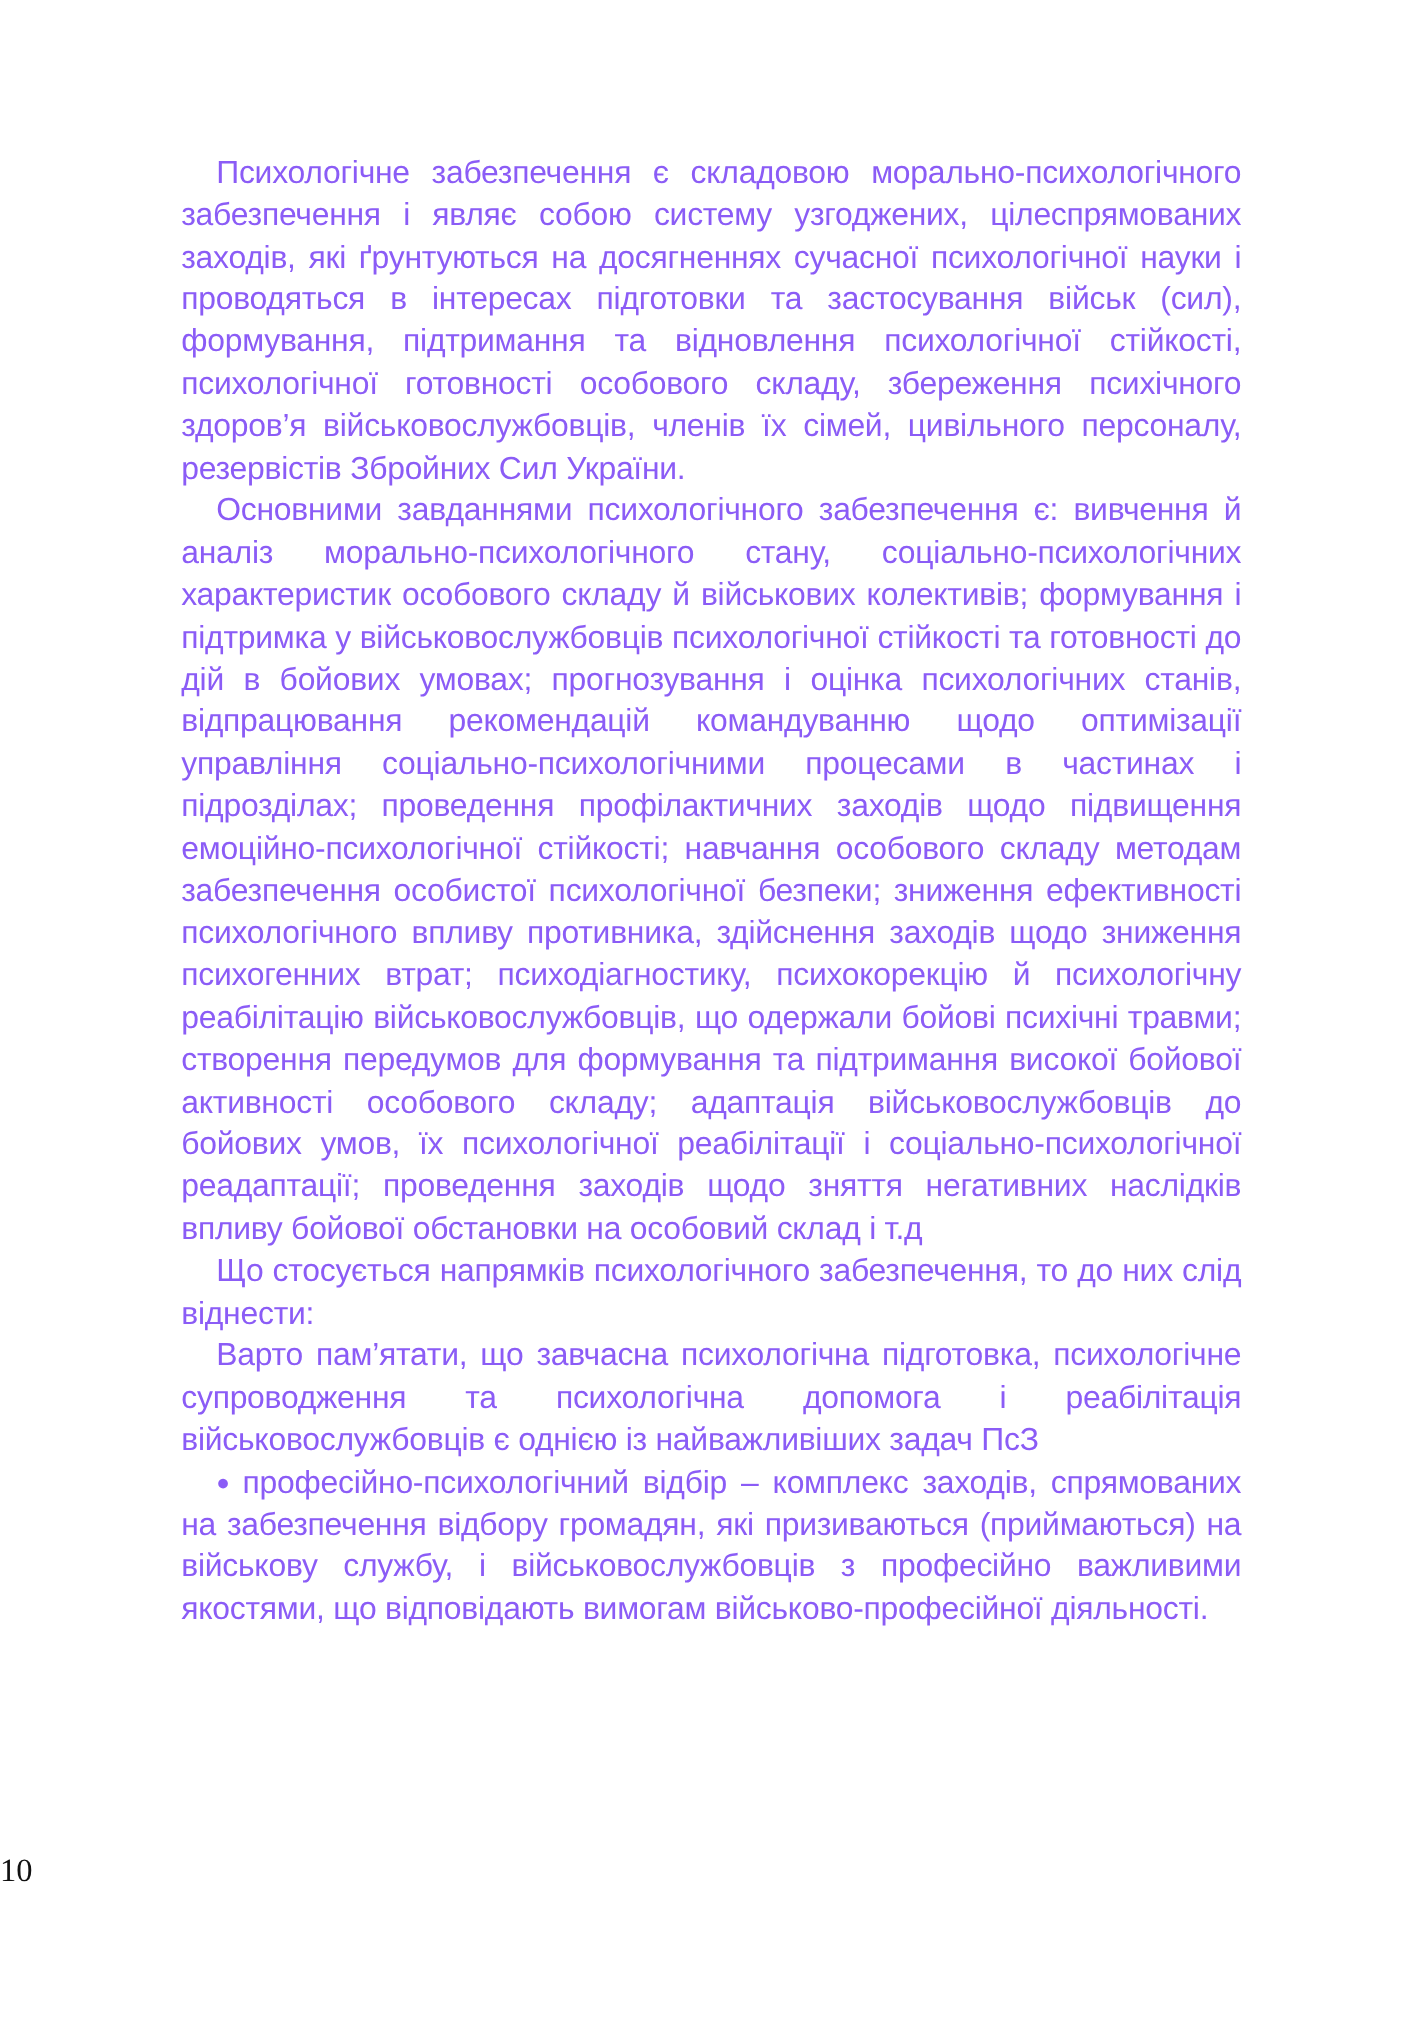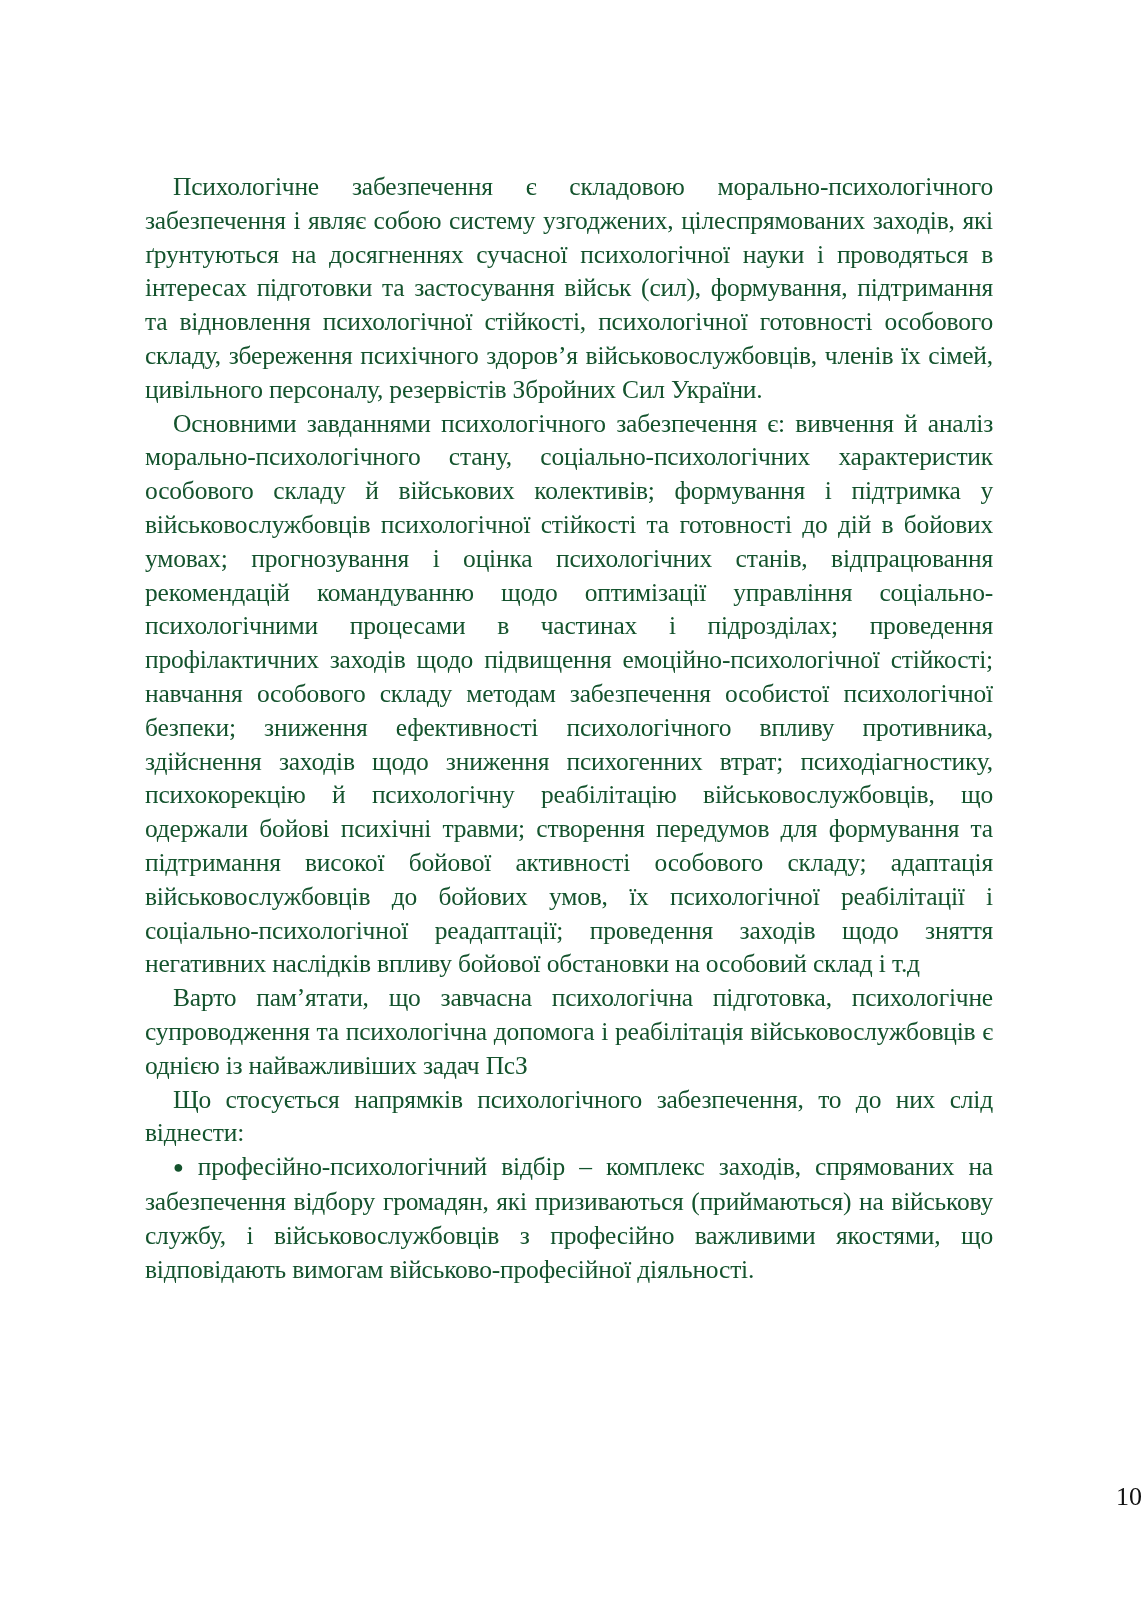--- a/index.html
+++ b/index.html
@@ -2,49 +2,48 @@
 <html><head>
 <meta charset="utf-8">
 <style>
   html, body { margin: 0; padding: 0; background: #ffffff; }
   body { width: 1142px; height: 1615px; position: relative; overflow: hidden; }
   .page {
     position: absolute;
     left: 145px;
     top: 122px;
     width: 848px;
-    font-family: Liberation Serif, serif;
+    font-family: Liberation Sans, sans-serif;
     font-size: 25.5px;
     line-height: 33.8px;
-    color: #14532d;
+    color: #8b5cf6;
     letter-spacing: -0.2px;
-    margin-top: 48px;
   }
   .page p {
     margin: 0;
     text-align: justify;
     text-indent: 28px;
   }
   .page p.bullet { text-indent: 28px; }
   .page p.bullet .dot { font-size: 18px; vertical-align: 2px; margin-right: 6px; }
   .page-number {
     position: absolute;
     left: 0;
     width: 1142px;
     top: 1482px;
-    text-align: right;
+    text-align: left;
     font-family: "Liberation Serif", "DejaVu Serif", serif;
     font-size: 26px;
     color: #111111;
   }
 </style>
 </head>
 <body>
 
 <div class="page">
   <p>Психологічне забезпечення є складовою морально-психологічного забезпечення і являє собою систему узгоджених, цілеспрямованих заходів, які ґрунтуються на досягненнях сучасної психологічної науки і проводяться в інтересах підготовки та застосування військ (сил), формування, підтримання та відновлення психологічної стійкості, психологічної готовності особового складу, збереження психічного здоров’я військовослужбовців, членів їх сімей, цивільного персоналу, резервістів Збройних Сил України.</p>
   <p>Основними завданнями психологічного забезпечення є: вивчення й аналіз морально-психологічного стану, соціально-психологічних характеристик особового складу й військових колективів; формування і підтримка у військовослужбовців психологічної стійкості та готовності до дій в бойових умовах; прогнозування і оцінка психологічних станів, відпрацювання рекомендацій командуванню щодо оптимізації управління соціально-психологічними процесами в частинах і підрозділах; проведення профілактичних заходів щодо підвищення емоційно-психологічної стійкості; навчання особового складу методам забезпечення особистої психологічної безпеки; зниження ефективності психологічного впливу противника, здійснення заходів щодо зниження психогенних втрат; психодіагностику, психокорекцію й психологічну реабілітацію військовослужбовців, що одержали бойові психічні травми; створення передумов для формування та підтримання високої бойової активності особового складу; адаптація військовослужбовців до бойових умов, їх психологічної реабілітації і соціально-психологічної реадаптації; проведення заходів щодо зняття негативних наслідків впливу бойової обстановки на особовий склад і т.д</p>
+  <p>Що стосується напрямків психологічного забезпечення, то до них слід віднести:</p>
   <p>Варто пам’ятати, що завчасна психологічна підготовка, психологічне супроводження та психологічна допомога і реабілітація військовослужбовців є однією із найважливіших задач ПсЗ</p>
-  <p>Що стосується напрямків психологічного забезпечення, то до них слід віднести:</p>
   <p class="bullet"><span class="dot">●</span><span>професійно-психологічний відбір – комплекс заходів, спрямованих на забезпечення відбору громадян, які призиваються (приймаються) на військову службу, і військовослужбовців з професійно важливими якостями, що відповідають вимогам військово-професійної діяльності.</span></p>
 </div>
 
 <div class="page-number">10</div>
 
 </body></html>

